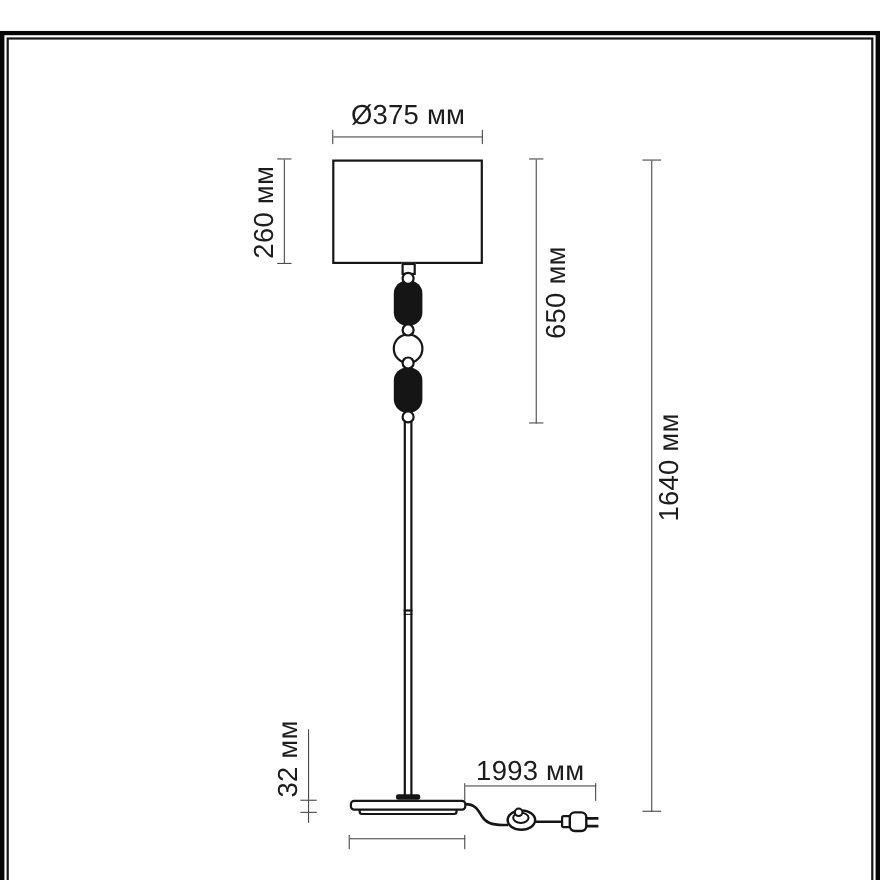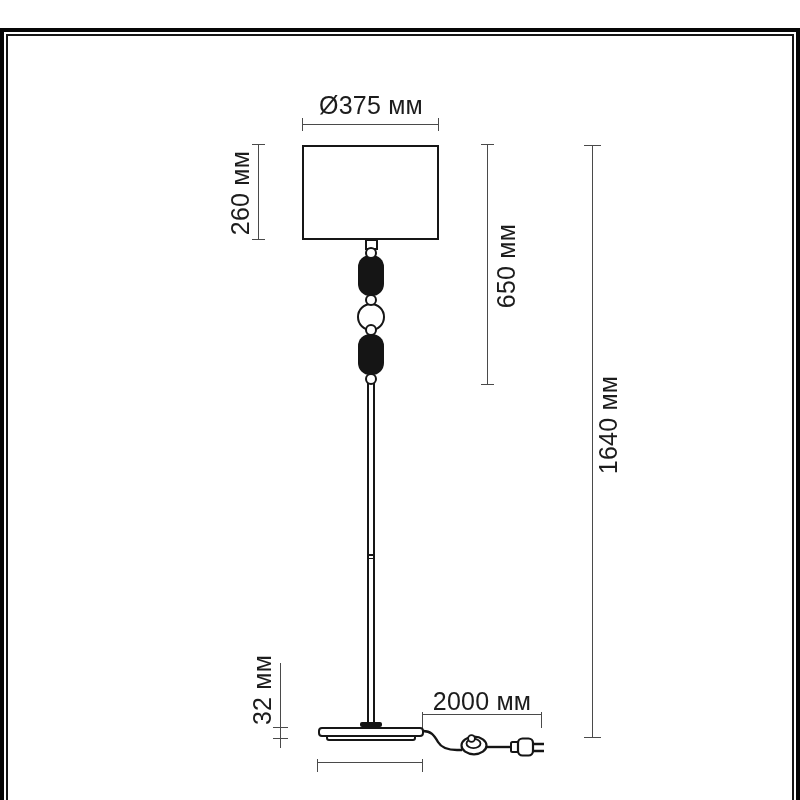--- a/index.html
+++ b/index.html
@@ -99,21 +99,21 @@
   <div class="dim-label vlabel" style="left:542px; top:382px; width:132px; height:30px;">1640 мм</div>
 
   <div class="dl-v" style="left:280px; top:635px; height:85px;"></div>
   <div class="tick-h" style="left:273px; top:699px; width:15px;"></div>
   <div class="tick-h" style="left:273px; top:710px; width:15px;"></div>
   <div class="dim-label vlabel" style="left:212px; top:647px; width:100px; height:30px;">32 мм</div>
 
   <div class="dl-h" style="left:423px; top:686px; width:119px;"></div>
   <div class="tick-v" style="left:422px; top:684px; height:16px;"></div>
   <div class="tick-v" style="left:541px; top:684px; height:16px;"></div>
-  <div class="dim-label" style="left:412px; top:658px; width:140px;">2000 мм</div>
+  <div class="dim-label" style="left:412px; top:658px; width:140px;">1993 мм</div>
 
   <div class="dl-h" style="left:318px; top:734px; width:105px;"></div>
   <div class="tick-v" style="left:317px; top:731px; height:13px;"></div>
   <div class="tick-v" style="left:422px; top:731px; height:13px;"></div>
 
   <div class="frame-inner"></div>
   <div class="frame-outer"></div>
 </div>
 
 </body></html>

